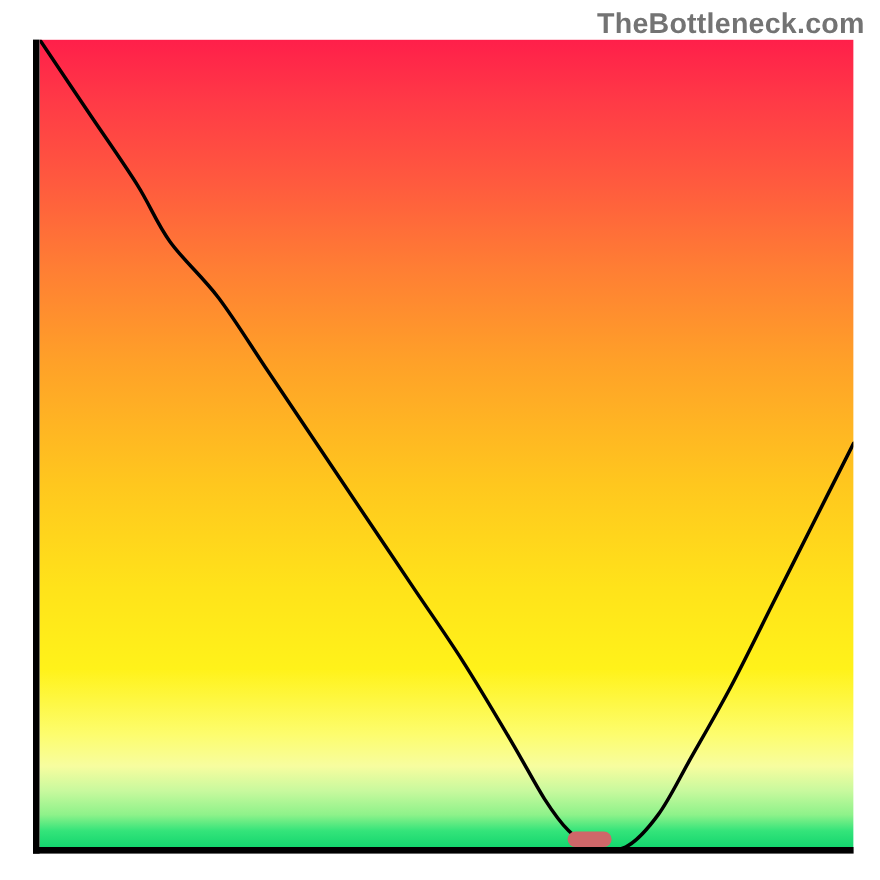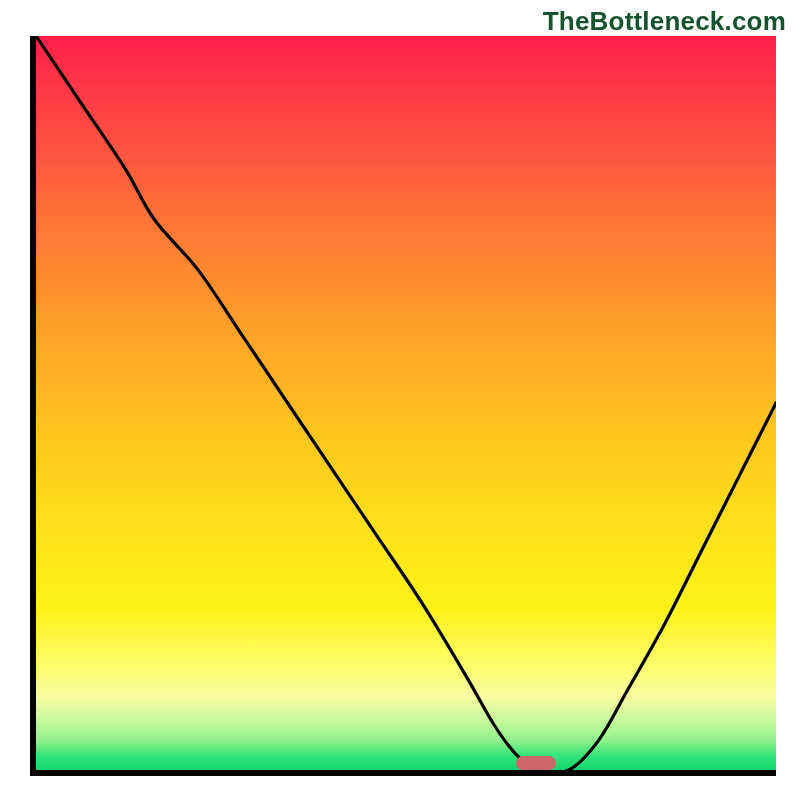--- a/index.html
+++ b/index.html
@@ -14,21 +14,21 @@
     position: relative;
     width: 800px;
     height: 800px;
   }
   .watermark {
     position: absolute;
     top: 6px;
     right: 14px;
     font-size: 26px;
     font-weight: bold;
-    color: #14532d;
+    color: #737373;
     letter-spacing: 0.2px;
   }
   .plot {
     position: absolute;
     left: 30px;
     top: 36px;
     width: 740px;
     height: 734px;
     border-left: 6px solid #000;
     border-bottom: 6px solid #000;

